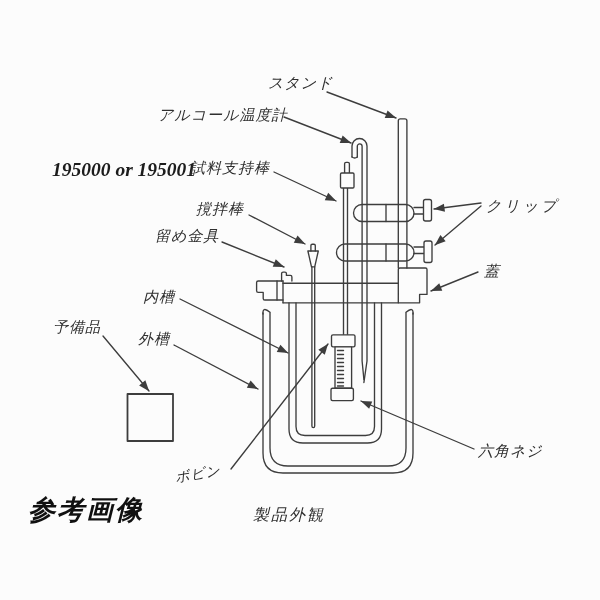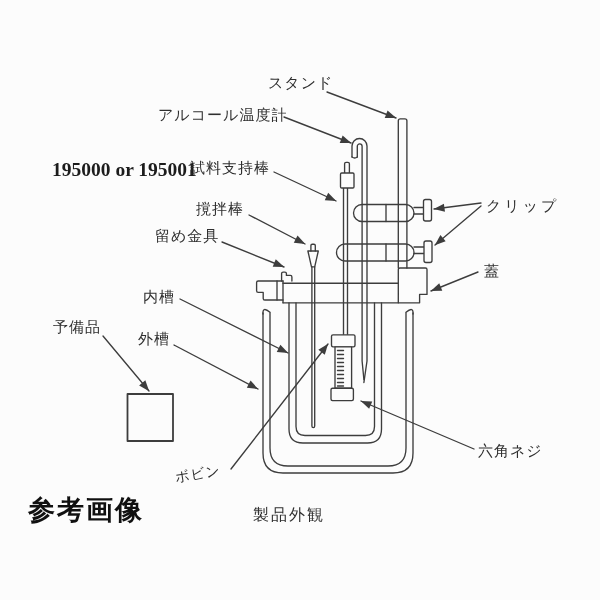--- a/index.html
+++ b/index.html
@@ -1,17 +1,17 @@
 <!DOCTYPE html>
 <html><head>
 <meta charset="utf-8">
 <style>
   html,body{margin:0;padding:0;background:#ffffff;}
   #stage{position:relative;width:600px;height:600px;background:#fcfcfc;overflow:hidden;
-         font-family:"Liberation Serif",serif;}
+         font-family:"Liberation Serif",serif;font-style:italic;}
   svg{position:absolute;left:0;top:0;}
   .ln{stroke:#3d3d3d;stroke-width:1.35;fill:none;stroke-linecap:round;stroke-linejoin:round;}
   .th{stroke-width:1.8;}
   .fw{fill:#fcfcfc;}
   .jp{font-family:"Liberation Serif",serif;font-size:15px;fill:#2f2f2f;letter-spacing:1px;}
   .sp{letter-spacing:3px;}
   .sm{font-size:14px;}
   .lg{font-size:16px;letter-spacing:2px;}
   .pn{font-family:"Liberation Serif",serif;font-weight:bold;font-size:19.5px;fill:#1c1c1c;}
   .cap{font-family:"Liberation Sans",sans-serif;font-weight:bold;font-size:27px;fill:#101010;letter-spacing:2px;}

